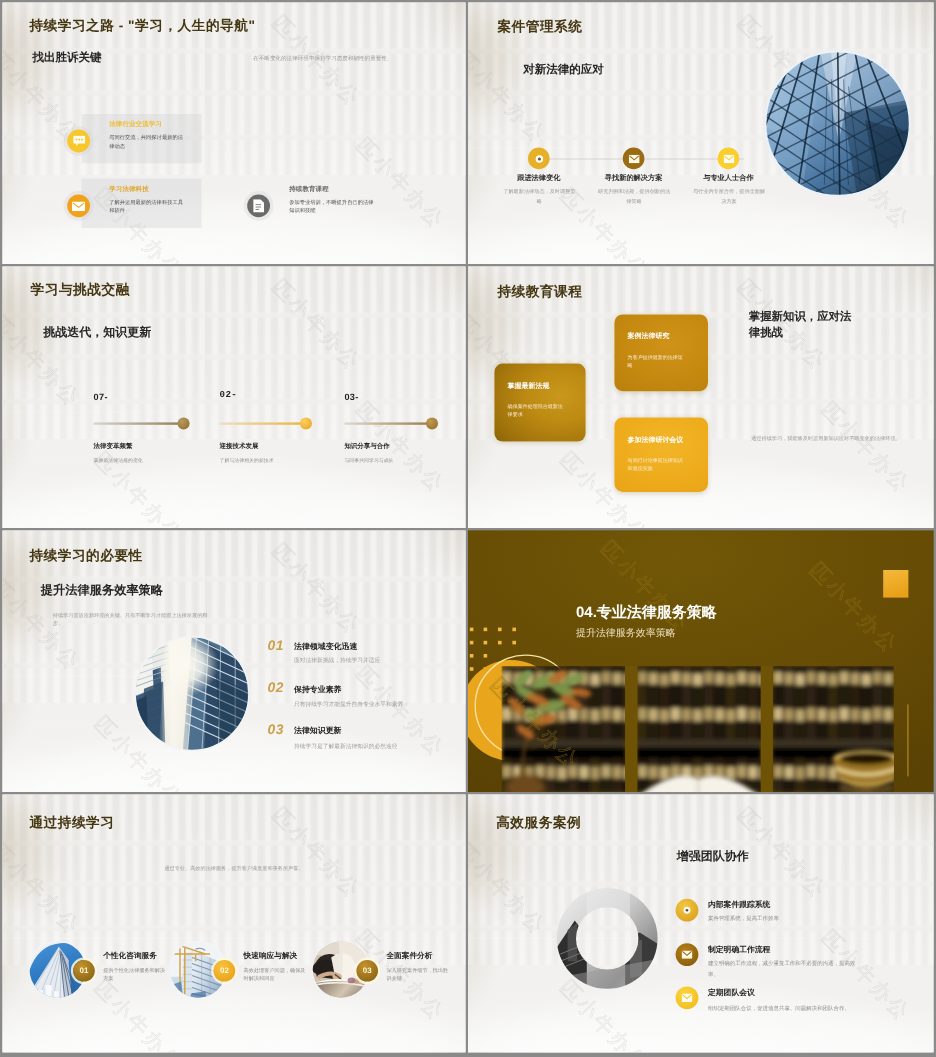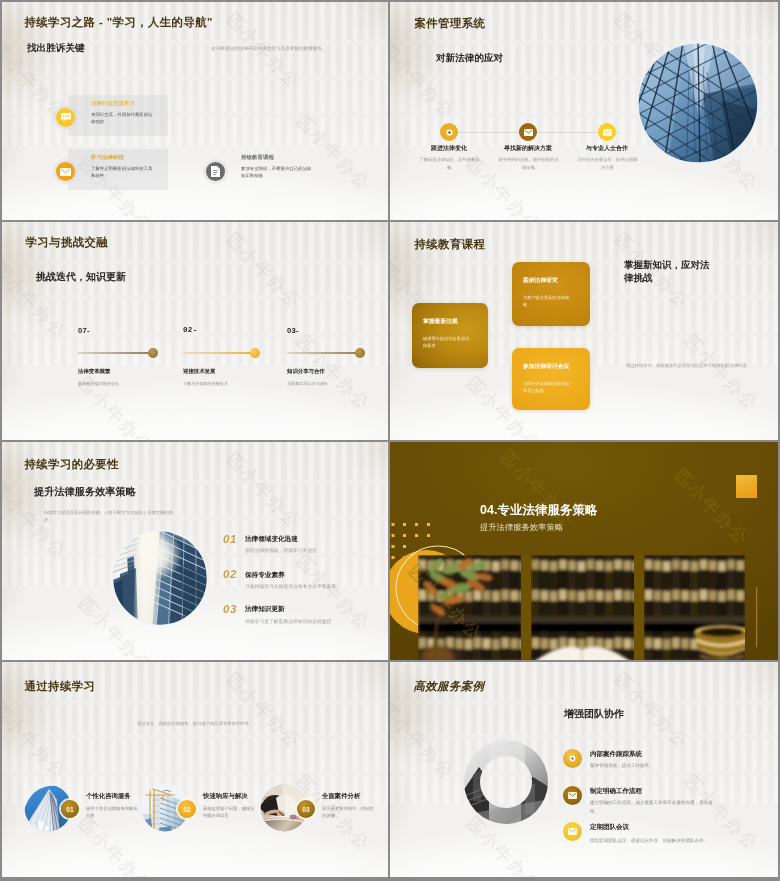--- a/index.html
+++ b/index.html
@@ -1001,21 +1001,21 @@
       <div class="book"></div>
       <div class="pages"></div>
       <div class="veil"></div>
     </div>
     <div class="wmlayer">
       <span class="wm" style="left:2px;top:36px;">匹小牛办公</span>
       <span class="wm" style="left:236px;top:6px;">匹小牛办公</span>
       <span class="wm" style="left:88px;top:150px;">匹小牛办公</span>
       <span class="wm" style="left:306px;top:108px;">匹小牛办公</span>
     </div>
-    <div class="s-title" style="left:23.5px;top:16.5px;font-style:italic;">高效服务案例</div>
+    <div class="s-title" style="left:23.5px;top:16.5px;">高效服务案例</div>
     <div class="s-h2" style="left:10px;top:45px;width:388px;text-align:center;font-size:10px;">增强团队协作</div>
 
     <div class="donut8">
       <svg width="86" height="86" viewBox="0 0 86 86">
         <defs>
           <clipPath id="ring8">
               <path d="M43 0 A43 43 0 1 1 42.9 0 Z M43 17 A26 26 0 1 0 43.1 17 Z" clip-rule="evenodd"></path>
             </clipPath>
           <mask id="m8">
               <rect width="86" height="86" fill="#000"></rect>

